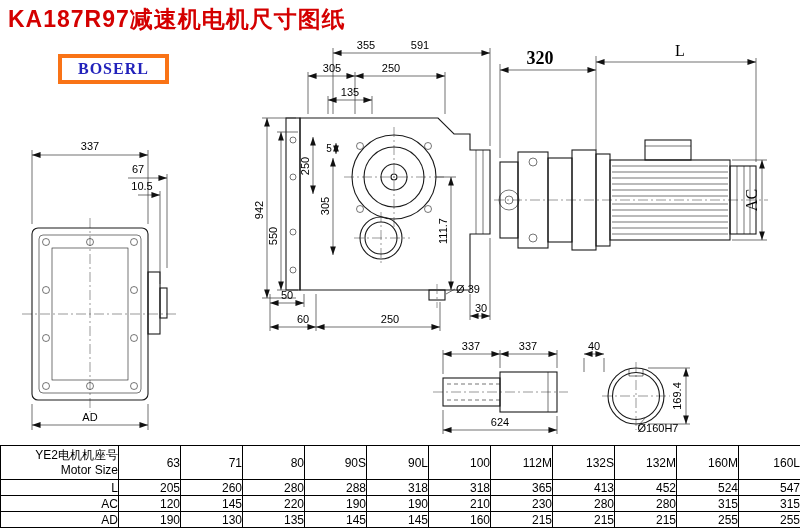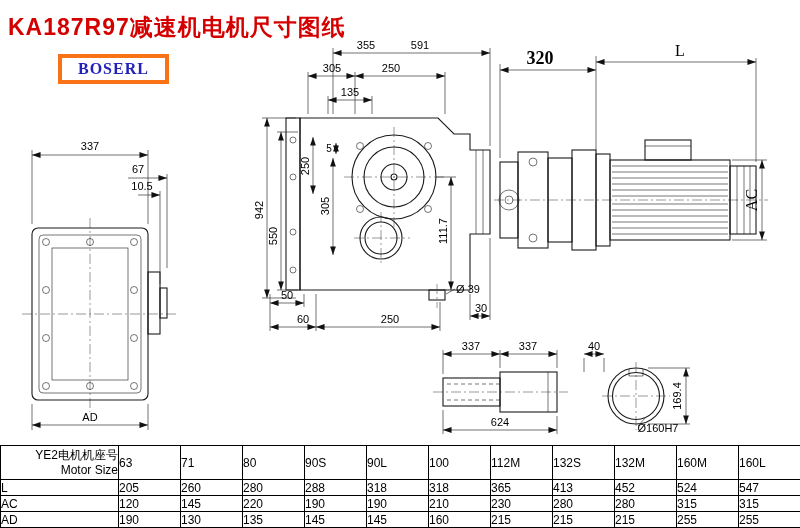--- a/index.html
+++ b/index.html
@@ -1,36 +1,36 @@
 <!DOCTYPE html>
 <html><head>
 <meta charset="utf-8">
 <style>
   html,body{margin:0;padding:0;background:#fff;}
   .page{position:relative;width:800px;height:528px;background:#fff;overflow:hidden;
         font-family:"Liberation Sans",sans-serif;}
-  .title{position:absolute;left:8px;top:12px;font-size:23px;font-weight:bold;color:#d40000;
+  .title{position:absolute;left:8px;top:4px;font-size:23px;font-weight:bold;color:#d40000;
          letter-spacing:1px;}
   .logo{position:absolute;left:58px;top:54px;border:4px solid #f97316;background:#fff;
         padding:2px 16px;font-family:"Liberation Serif",serif;font-weight:bold;
         font-size:16px;color:#2222bb;letter-spacing:1px;}
   svg{position:absolute;left:0;top:0;}
   .ol{fill:none;stroke:#1a1a1a;stroke-width:1.1;}
   .tl{fill:none;stroke:#1a1a1a;stroke-width:0.6;}
   .dl{fill:none;stroke:#333;stroke-width:0.7;}
   .cl{fill:none;stroke:#555;stroke-width:0.6;stroke-dasharray:10 3 2 3;}
   .kw{fill:none;stroke:#1a1a1a;stroke-width:0.6;stroke-dasharray:4 3;}
   .dim{font-family:"Liberation Sans",sans-serif;font-size:11px;fill:#000;text-anchor:middle;}
   .dim10{font-size:10px;}
   .dim-big{font-family:"Liberation Serif",serif;font-size:18px;font-weight:bold;text-anchor:middle;fill:#000;}
   .dim-serif{font-family:"Liberation Serif",serif;font-size:16px;text-anchor:middle;fill:#000;}
   table.size-table{position:absolute;left:0;top:445px;width:800px;height:82px;
         border-collapse:collapse;table-layout:fixed;background:#fff;}
   .size-table th,.size-table td{border:1px solid #000;font-family:"Liberation Sans",sans-serif;
-        font-size:12px;font-weight:normal;text-align:left;padding:0;color:#000;}
+        font-size:12px;font-weight:normal;text-align:right;padding:0;color:#000;}
   .size-table th.first{text-align:right;padding-left:5px;line-height:1.25;}
   .size-table tr.hdr{height:34px;}
   .size-table tr.data{height:16px;}
 </style>
 </head>
 <body>
 
 <div class="page">
 
   <div class="title">KA187R97减速机电机尺寸图纸</div>

